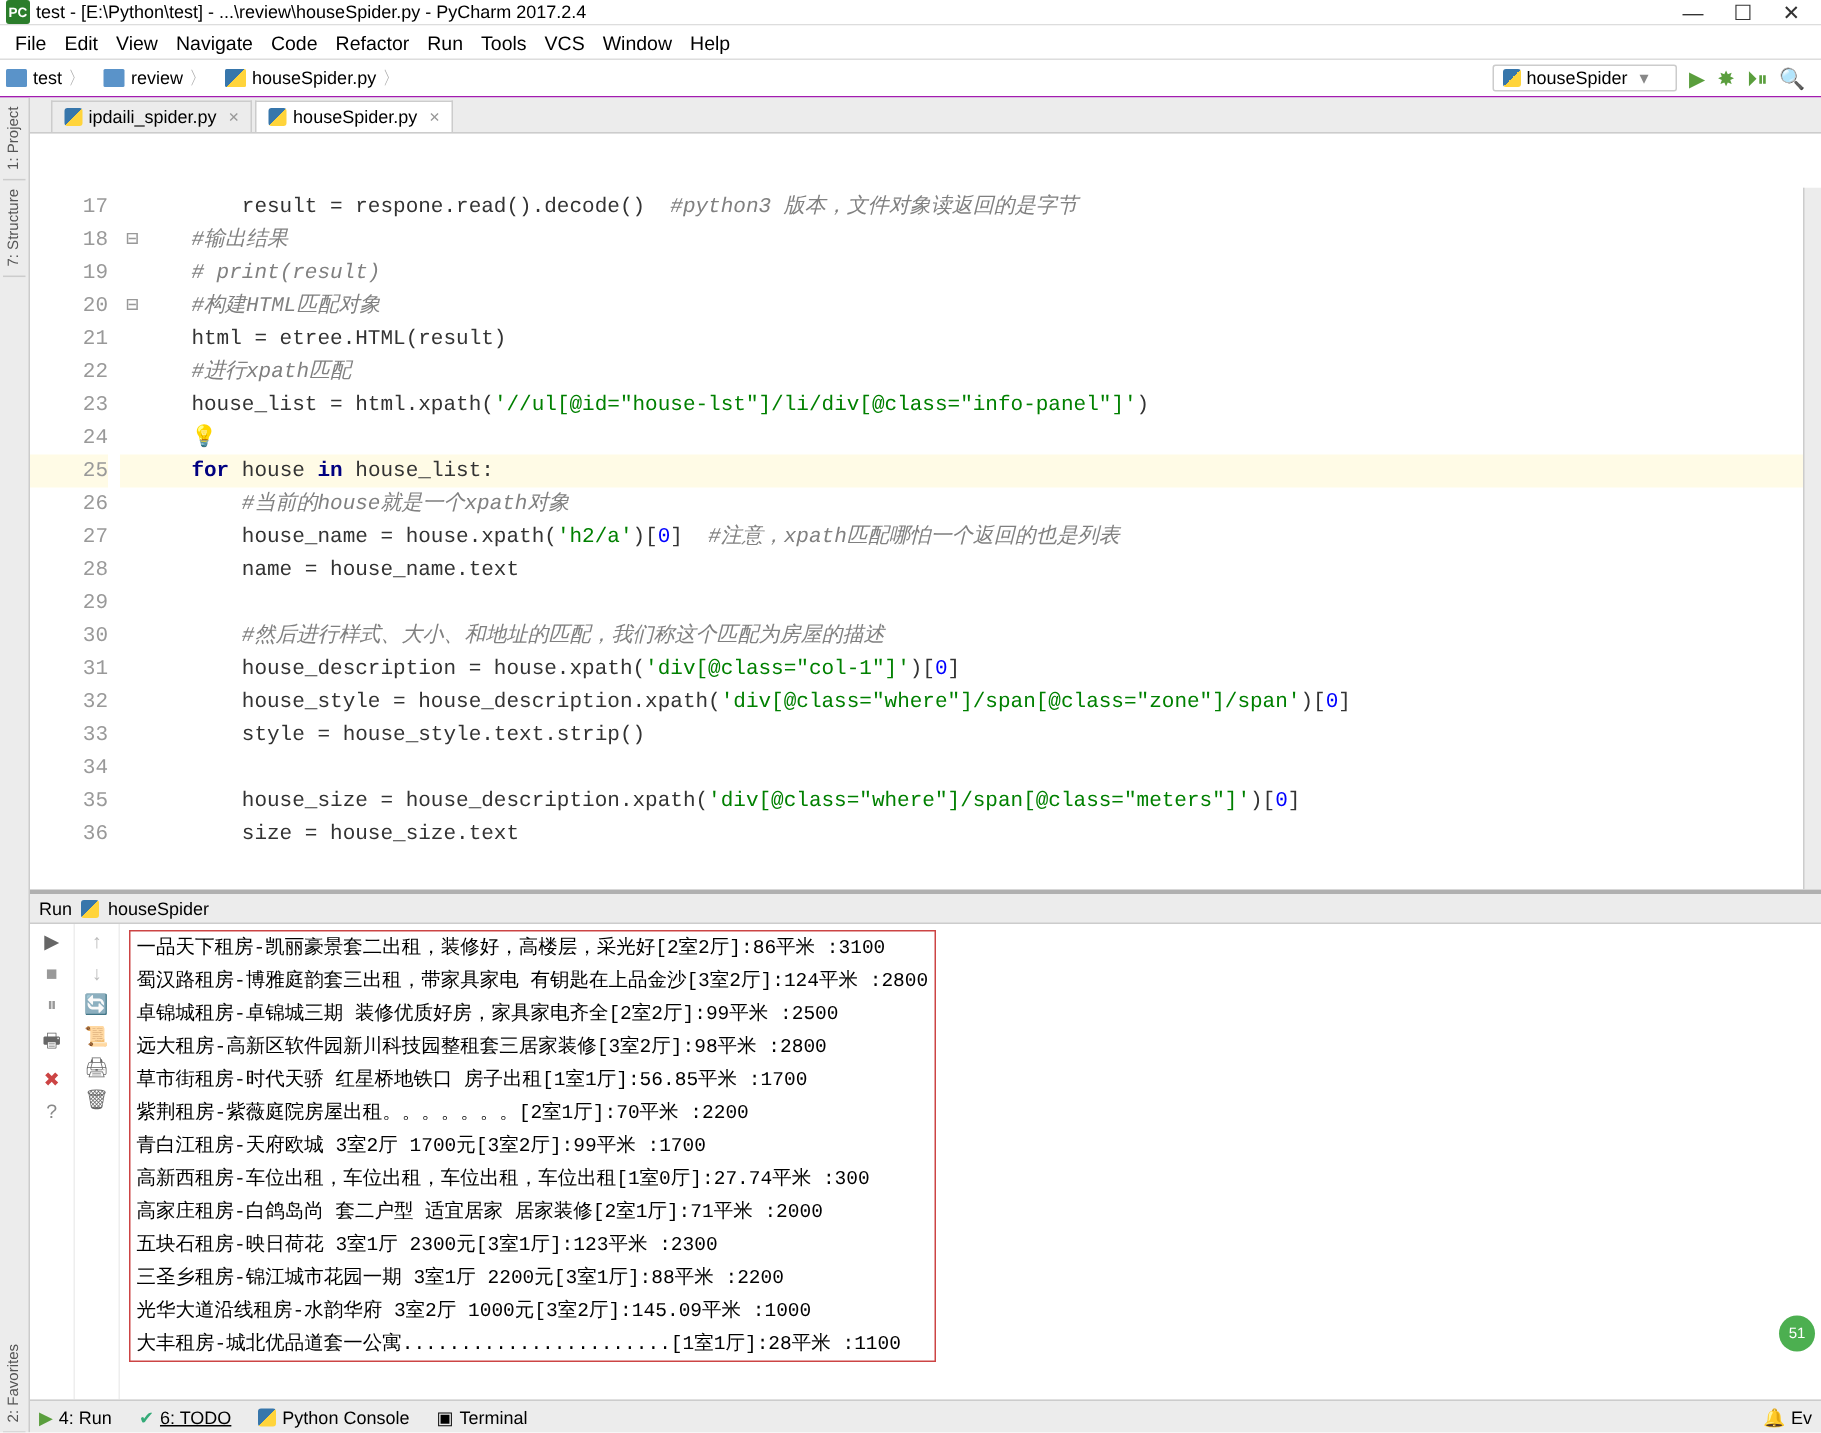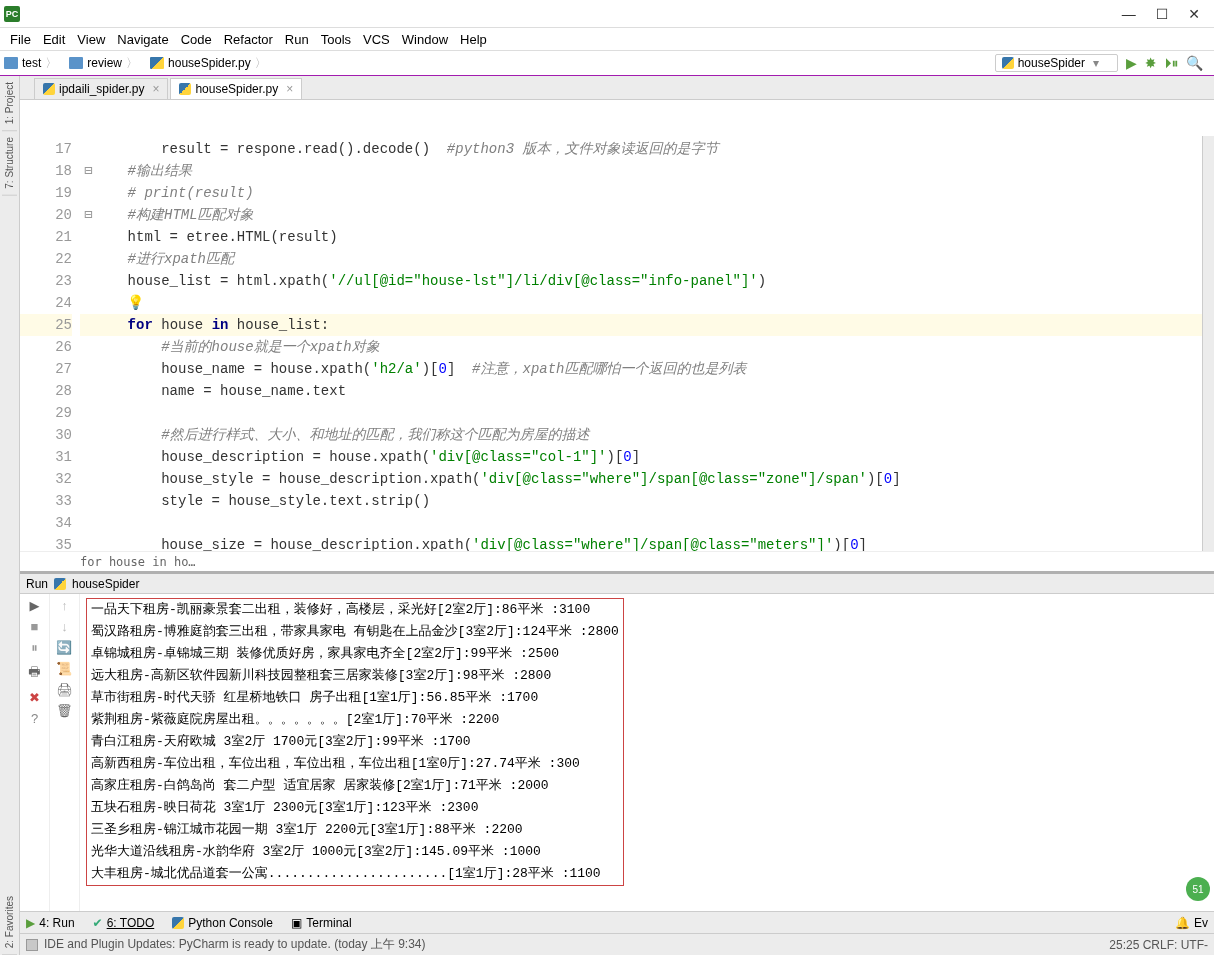--- a/index.html
+++ b/index.html
@@ -1,17 +1,17 @@
 <!DOCTYPE html>
 <html><head>
 <meta charset="utf-8">
 <style>
 * { box-sizing: border-box; margin: 0; padding: 0; }
 body { font-family: "Segoe UI", sans-serif; font-size: 12px; background: #f0f0f0; width: 1214px; height: 955px; overflow: hidden; display: flex; flex-direction: column; }
-.titlebar { background: #fff; height: 28px; display: flex; align-items: center; padding: 0 4px; font-size: 12px; border-bottom: 1px solid #ddd; }
+.titlebar { background: #fff; height: 17px; display: flex; align-items: center; padding: 0 4px; font-size: 12px; border-bottom: 1px solid #ddd; }
 .titlebar .icon { width: 16px; height: 16px; background: #2b7d2b; display: inline-flex; align-items: center; justify-content: center; color: #fff; font-size: 9px; font-weight: bold; border-radius: 2px; margin-right: 4px; }
 .titlebar .spacer { flex: 1; }
 .titlebar .winbtn { padding: 0 10px; font-size: 14px; color: #333; }
 .menubar { background: #fff; height: 22px; display: flex; align-items: center; padding: 0 6px; gap: 4px; font-size: 13px; }
 .menubar span { padding: 0 4px; }
 .navbar { background: #fff; height: 26px; display: flex; align-items: center; border-top: 1px solid #ddd; border-bottom: 1px solid #a21caf; }
 .crumb { display: flex; align-items: center; padding: 0 8px 0 4px; height: 20px; position: relative; font-size: 12px; }
 .crumb .cicon { width: 14px; height: 12px; background: #5a93c9; margin-right: 4px; border-radius: 1px; }
 .crumb .cicon.py { background: linear-gradient(135deg,#3776ab 50%,#ffd43b 50%); }
 .crumb::after { content: "〉"; color: #aaa; margin-left: 4px; }
@@ -57,20 +57,21 @@
 .statusbar .sq { width:12px; height:12px; background:#c8c8c8; border:1px solid #999; margin-right:6px;}
 .statusbar .spacer { flex:1; }
 .badge { position: absolute; right: 4px; bottom: 54px; width: 24px; height: 24px; border-radius: 50%; background: #4caf50; color: #fff; font-size: 10px; display: flex; align-items: center; justify-content: center; text-align: center; }
 .bulb { color:#e6b800; }
 </style>
 </head>
 <body>
 
 <div class="titlebar">
   <span class="icon">PC</span>
+  <span>test - [E:\Python\test] - ...\review\houseSpider.py - PyCharm 2017.2.4</span>
   <span class="spacer"></span>
   <span class="winbtn">—</span>
   <span class="winbtn">☐</span>
   <span class="winbtn">✕</span>
 </div>
 
 <div class="menubar" id="menubar">
     <span>File</span>
     <span>Edit</span>
     <span>View</span>
@@ -151,21 +152,20 @@
           <div>31</div>
           <div>32</div>
           <div>33</div>
           <div>34</div>
           <div>35</div>
           <div>36</div>
         </div>
       <div class="lines" id="lines"><div class="row"><span class="fold"> </span>        result = respone.read().decode()  <span class="c">#python3 版本，文件对象读返回的是字节</span></div><div class="row"><span class="fold">⊟</span>    <span class="c">#输出结果</span></div><div class="row"><span class="fold"> </span>    <span class="c"># print(result)</span></div><div class="row"><span class="fold">⊟</span>    <span class="c">#构建HTML匹配对象</span></div><div class="row"><span class="fold"> </span>    html = etree.HTML(result)</div><div class="row"><span class="fold"> </span>    <span class="c">#进行xpath匹配</span></div><div class="row"><span class="fold"> </span>    house_list = html.xpath(<span class="s">'//ul[@id="house-lst"]/li/div[@class="info-panel"]'</span>)</div><div class="row"><span class="fold"> </span>    <span class="bulb">💡</span></div><div class="row hl"><span class="fold"> </span>    <span class="k">for</span> house <span class="k">in</span> house_list:</div><div class="row"><span class="fold"> </span>        <span class="c">#当前的house就是一个xpath对象</span></div><div class="row"><span class="fold"> </span>        house_name = house.xpath(<span class="s">'h2/a'</span>)[<span class="n">0</span>]  <span class="c">#注意，xpath匹配哪怕一个返回的也是列表</span></div><div class="row"><span class="fold"> </span>        name = house_name.text</div><div class="row"><span class="fold"> </span></div><div class="row"><span class="fold"> </span>        <span class="c">#然后进行样式、大小、和地址的匹配，我们称这个匹配为房屋的描述</span></div><div class="row"><span class="fold"> </span>        house_description = house.xpath(<span class="s">'div[@class="col-1"]'</span>)[<span class="n">0</span>]</div><div class="row"><span class="fold"> </span>        house_style = house_description.xpath(<span class="s">'div[@class="where"]/span[@class="zone"]/span'</span>)[<span class="n">0</span>]</div><div class="row"><span class="fold"> </span>        style = house_style.text.strip()</div><div class="row"><span class="fold"> </span></div><div class="row"><span class="fold"> </span>        house_size = house_description.xpath(<span class="s">'div[@class="where"]/span[@class="meters"]'</span>)[<span class="n">0</span>]</div><div class="row"><span class="fold"> </span>        size = house_size.text</div></div>
       <div class="right-gutter"></div>
     </div>
-    <div class="breadcrumb2">for house in ho…</div>
 
     <div class="run-panel">
       <div class="run-header">
         <span>Run</span>
         <span class="picon"></span>
         <span>houseSpider</span>
       </div>
       <div class="run-body">
         <div class="run-left">
           <span class="green">▶</span>
@@ -202,22 +202,16 @@
           <span class="picon" style="width:12px;height:12px;background:linear-gradient(135deg,#3776ab 50%,#ffd43b 50%);border-radius:2px;display:inline-block;"></span>
           <span>Python Console</span>
         </div>
       <div class="item">
           <span>▣</span>
           <span>Terminal</span>
         </div>
       <span style="flex:1"></span>
       <span>🔔 Ev</span>
     </div>
-    <div class="statusbar">
-      <span class="sq"></span>
-      <span>IDE and Plugin Updates: PyCharm is ready to update.  (today 上午 9:34)</span>
-      <span class="spacer"></span>
-      <span>25:25  CRLF:  UTF-</span>
-    </div>
   </div>
 </div>
 
 <div class="badge">51</div>
 
 </body></html>

